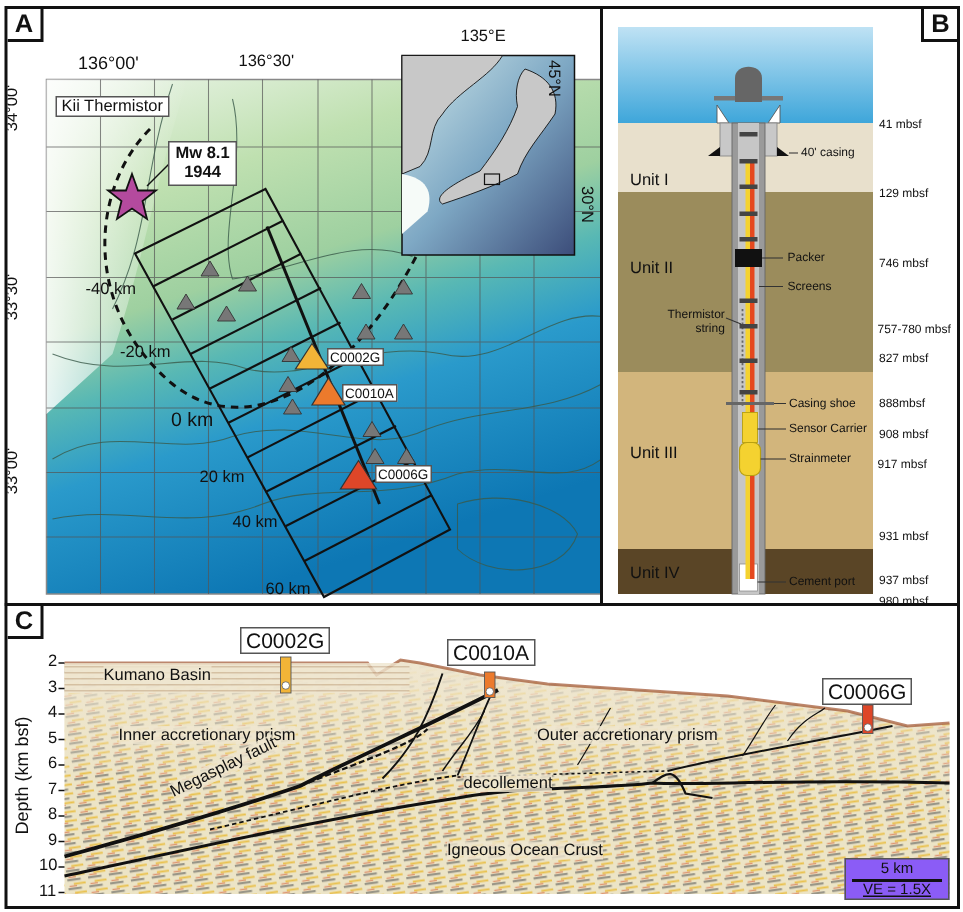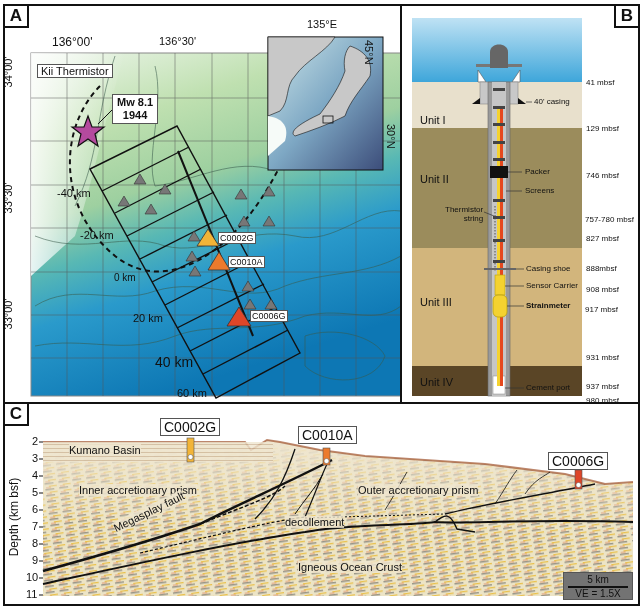--- a/index.html
+++ b/index.html
@@ -135,23 +135,23 @@
   <div class="lbl" style="left:-12px;top:302px;font-size:11px;transform:rotate(-90deg);">33°00'</div>
 
   <div class="lbl boxed" style="left:32px;top:58px;font-size:11px;">Kii Thermistor</div>
   <div class="lbl boxed" style="left:107px;top:88px;font-size:11px;text-align:center;line-height:13px;padding:1px 4px;font-weight:bold;">
     <div>Mw 8.1</div>
     <div>1944</div>
   </div>
 
   <div class="lbl" style="left:52px;top:181px;font-size:11px;">-40 km</div>
   <div class="lbl" style="left:75px;top:223px;font-size:11px;">-20 km</div>
-  <div class="lbl" style="left:109px;top:266px;font-size:10px;">0 km</div>
+  <div class="lbl" style="left:109px;top:266px;font-size:13px;">0 km</div>
   <div class="lbl" style="left:128px;top:306px;font-size:11px;">20 km</div>
-  <div class="lbl" style="left:150px;top:348px;font-size:14px;text-align:center;">40 km</div>
+  <div class="lbl" style="left:150px;top:336px;font-size:11px;text-align:center;">40 km</div>
   <div class="lbl" style="left:172px;top:381px;font-size:11px;">60 km</div>
 
   <div class="lbl boxed" style="left:213px;top:226px;font-size:9px;padding:0 1px;">C0002G</div>
   <div class="lbl boxed" style="left:223px;top:250px;font-size:9px;padding:0 1px;">C0010A</div>
   <div class="lbl boxed" style="left:245px;top:304px;font-size:9px;padding:0 1px;">C0006G</div>
 
   <div class="lbl" style="left:302px;top:12px;font-size:11px;">135°E</div>
   <div class="lbl" style="left:370px;top:34px;font-size:11px;transform:rotate(90deg);transform-origin:left top;">45°N</div>
   <div class="lbl" style="left:392px;top:118px;font-size:11px;transform:rotate(90deg);transform-origin:left top;">30°N</div>
 </div>
@@ -224,21 +224,21 @@
 
   <div class="lbl" style="left:132px;top:91px;font-size:8px;">40' casing</div>
   <div class="lbl" style="left:123px;top:161px;font-size:8px;">Packer</div>
   <div class="lbl" style="left:123px;top:180px;font-size:8px;">Screens</div>
   <div class="lbl" style="left:43px;top:199px;font-size:8px;text-align:right;line-height:9px;">
     <div>Thermistor</div>
     <div style="padding-left:16px">string</div>
   </div>
   <div class="lbl" style="left:124px;top:258px;font-size:8px;">Casing shoe</div>
   <div class="lbl" style="left:124px;top:275px;font-size:8px;">Sensor Carrier</div>
-  <div class="lbl" style="left:124px;top:295px;font-size:8px;font-weight:bold;">Strainmeter</div>
+  <div class="lbl" style="left:124px;top:295px;font-size:8px;">Strainmeter</div>
   <div class="lbl" style="left:124px;top:377px;font-size:8px;">Cement port</div>
 
   <div class="lbl" style="left:184px;top:72px;font-size:8px;">41 mbsf</div>
   <div class="lbl" style="left:184px;top:118px;font-size:8px;">129 mbsf</div>
   <div class="lbl" style="left:184px;top:165px;font-size:8px;">746 mbsf</div>
   <div class="lbl" style="left:183px;top:181px;font-size:8px;margin-top:28px;">757-780 mbsf</div>
   <div class="lbl" style="left:184px;top:228px;font-size:8px;">827 mbsf</div>
   <div class="lbl" style="left:184px;top:258px;font-size:8px;">888mbsf</div>
   <div class="lbl" style="left:184px;top:279px;font-size:8px;">908 mbsf</div>
   <div class="lbl" style="left:183px;top:299px;font-size:8px;">917 mbsf</div>
@@ -322,20 +322,20 @@
   <div class="lbl" style="left:21px;top:184px;font-size:11px;">11</div>
 
   <div class="lbl boxed" style="left:155px;top:14px;font-size:14px;">C0002G</div>
   <div class="lbl boxed" style="left:293px;top:22px;font-size:14px;">C0010A</div>
   <div class="lbl boxed" style="left:543px;top:48px;font-size:14px;">C0006G</div>
 
   <div class="lbl" style="left:64px;top:40px;font-size:11px;background:rgba(239,230,208,0.8);">Kumano Basin</div>
   <div class="lbl" style="left:74px;top:80px;font-size:11px;background:rgba(239,230,208,0.8);">Inner accretionary prism</div>
   <div class="lbl" style="left:353px;top:80px;font-size:11px;background:rgba(239,230,208,0.8);">Outer accretionary prism</div>
   <div class="lbl" style="left:112px;top:118px;font-size:11px;transform:rotate(-26deg);transform-origin:left bottom;background:rgba(239,230,208,0.8);">Megasplay fault</div>
-  <div class="lbl" style="left:280px;top:112px;font-size:11px;background:rgba(239,230,208,0.8);">decollement</div>
+  <div class="lbl" style="left:304px;top:112px;font-size:11px;background:rgba(239,230,208,0.8);">decollement</div>
   <div class="lbl" style="left:293px;top:157px;font-size:11px;background:rgba(239,230,208,0.8);">Igneous Ocean Crust</div>
 
-  <div class="lbl" style="left:558px;top:168px;width:70px;height:28px;background:#737373;border:1px solid #555;font-size:10px;text-align:center;">
+  <div class="lbl" style="left:558px;top:168px;width:70px;height:28px;background:#8b5cf6;border:1px solid #555;font-size:10px;text-align:center;">
     <div style="border-bottom:2px solid #111;margin:1px 4px 0 4px;line-height:12px;">5 km</div>
-    <div style="line-height:12px;">VE = 1.5X</div>
+    <div style="line-height:12px;text-decoration:underline;">VE = 1.5X</div>
   </div>
 </div>
 
 </body></html>

